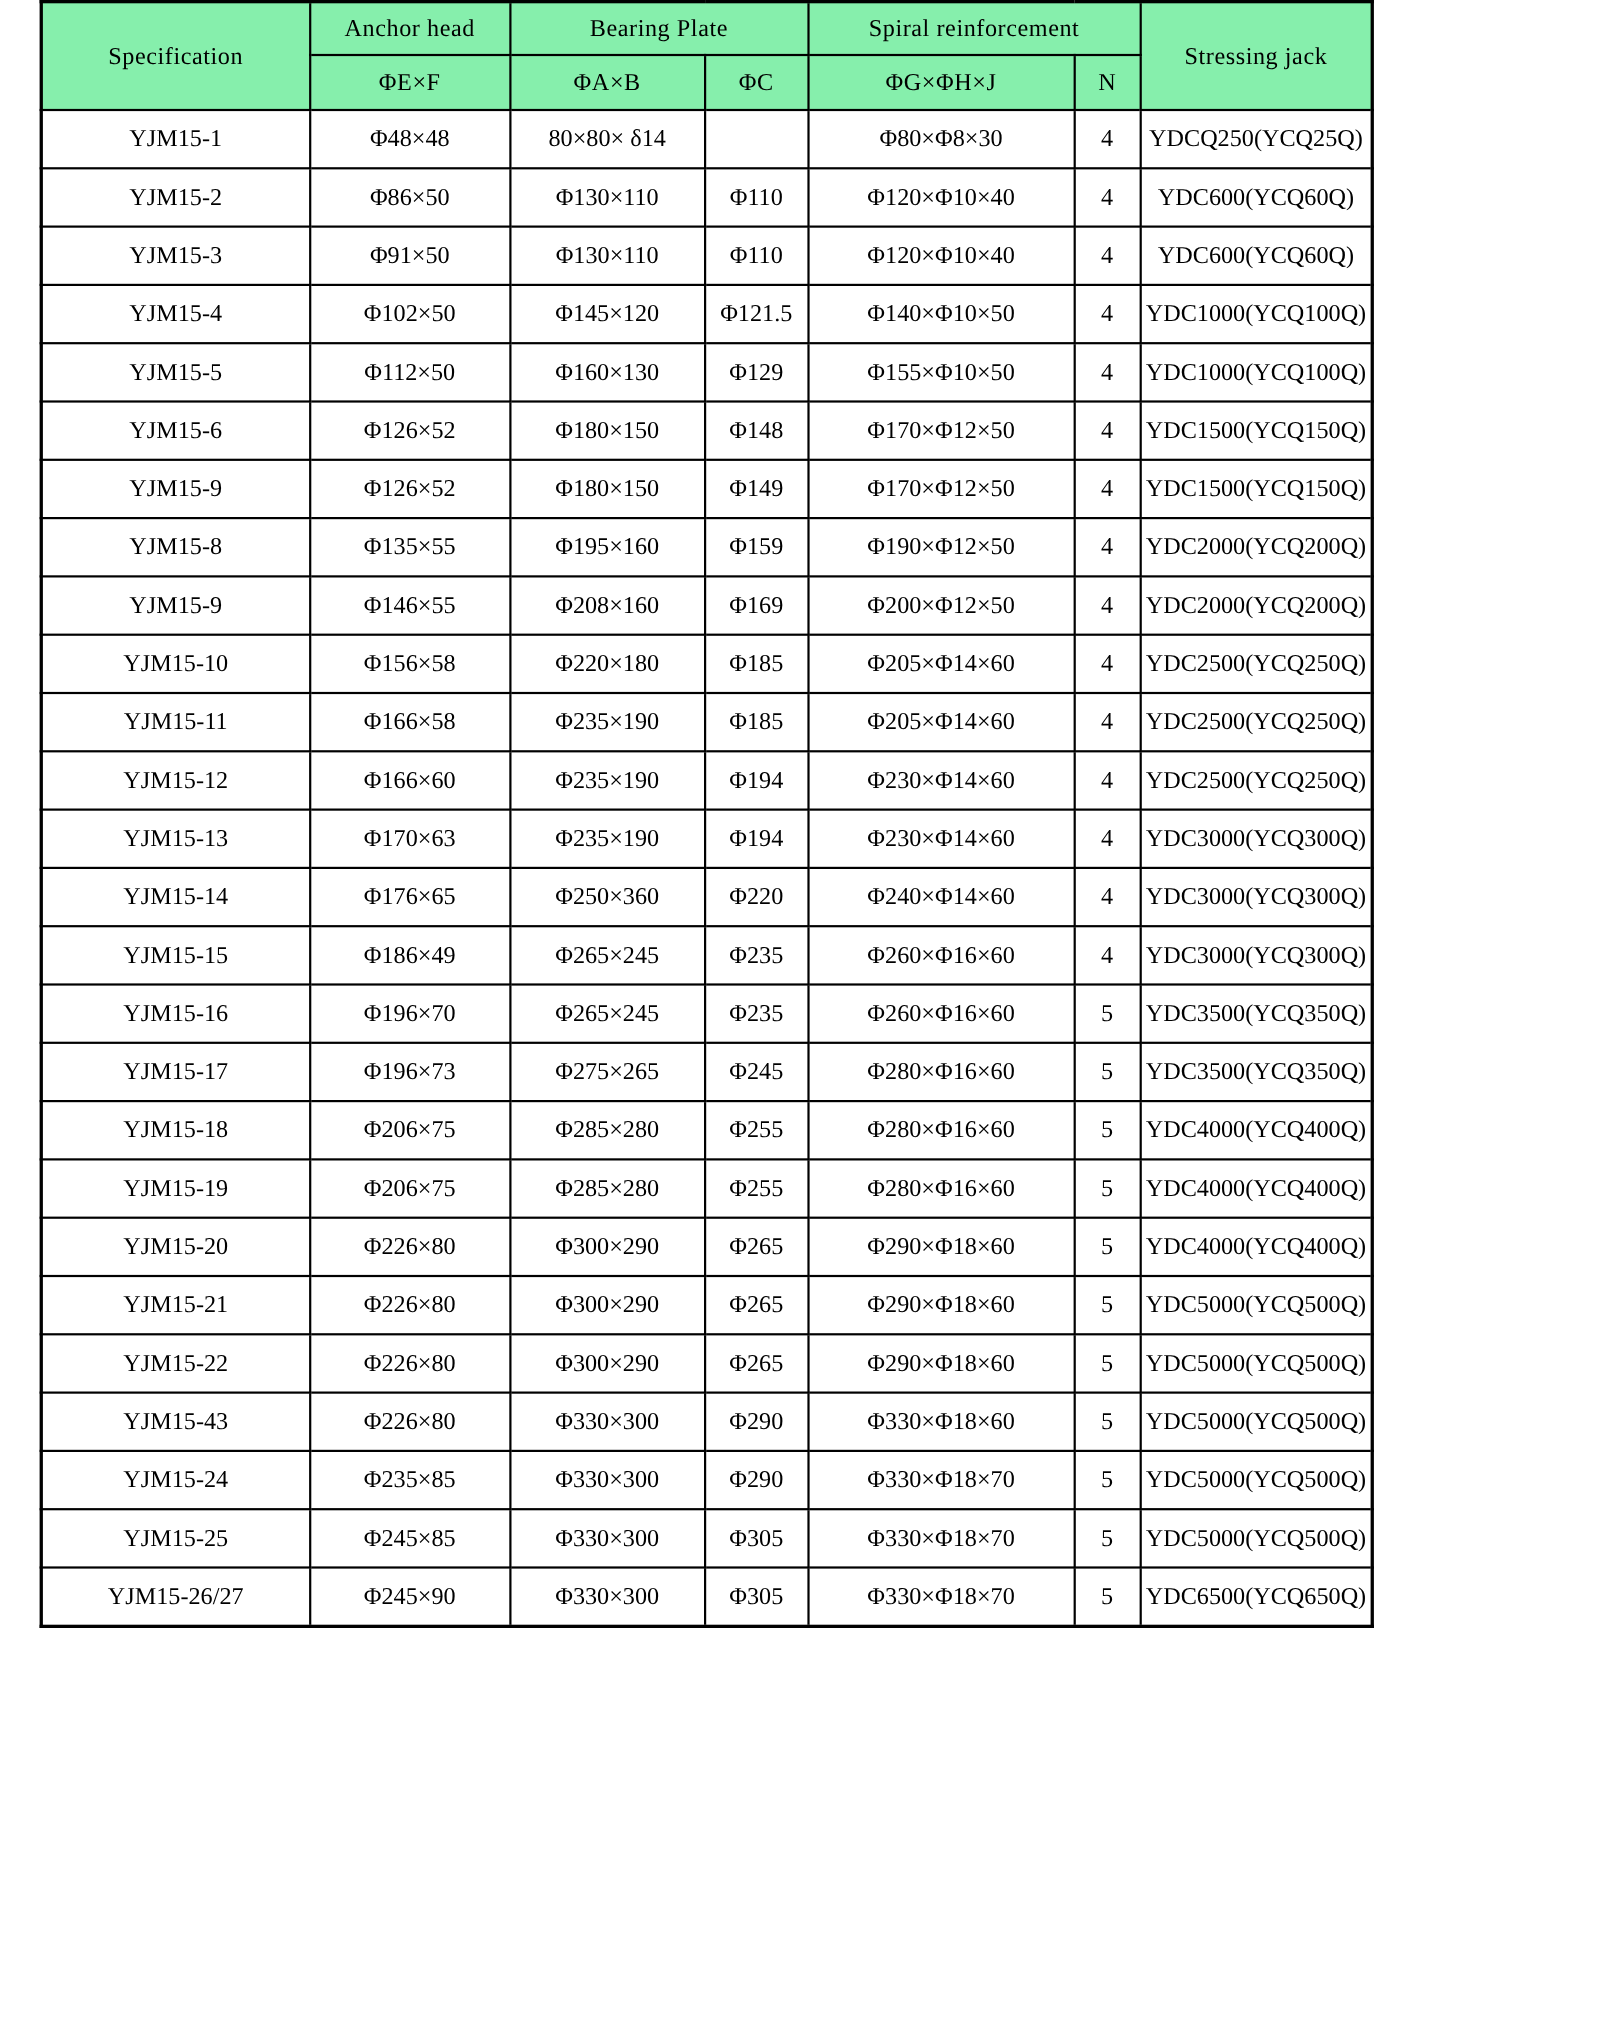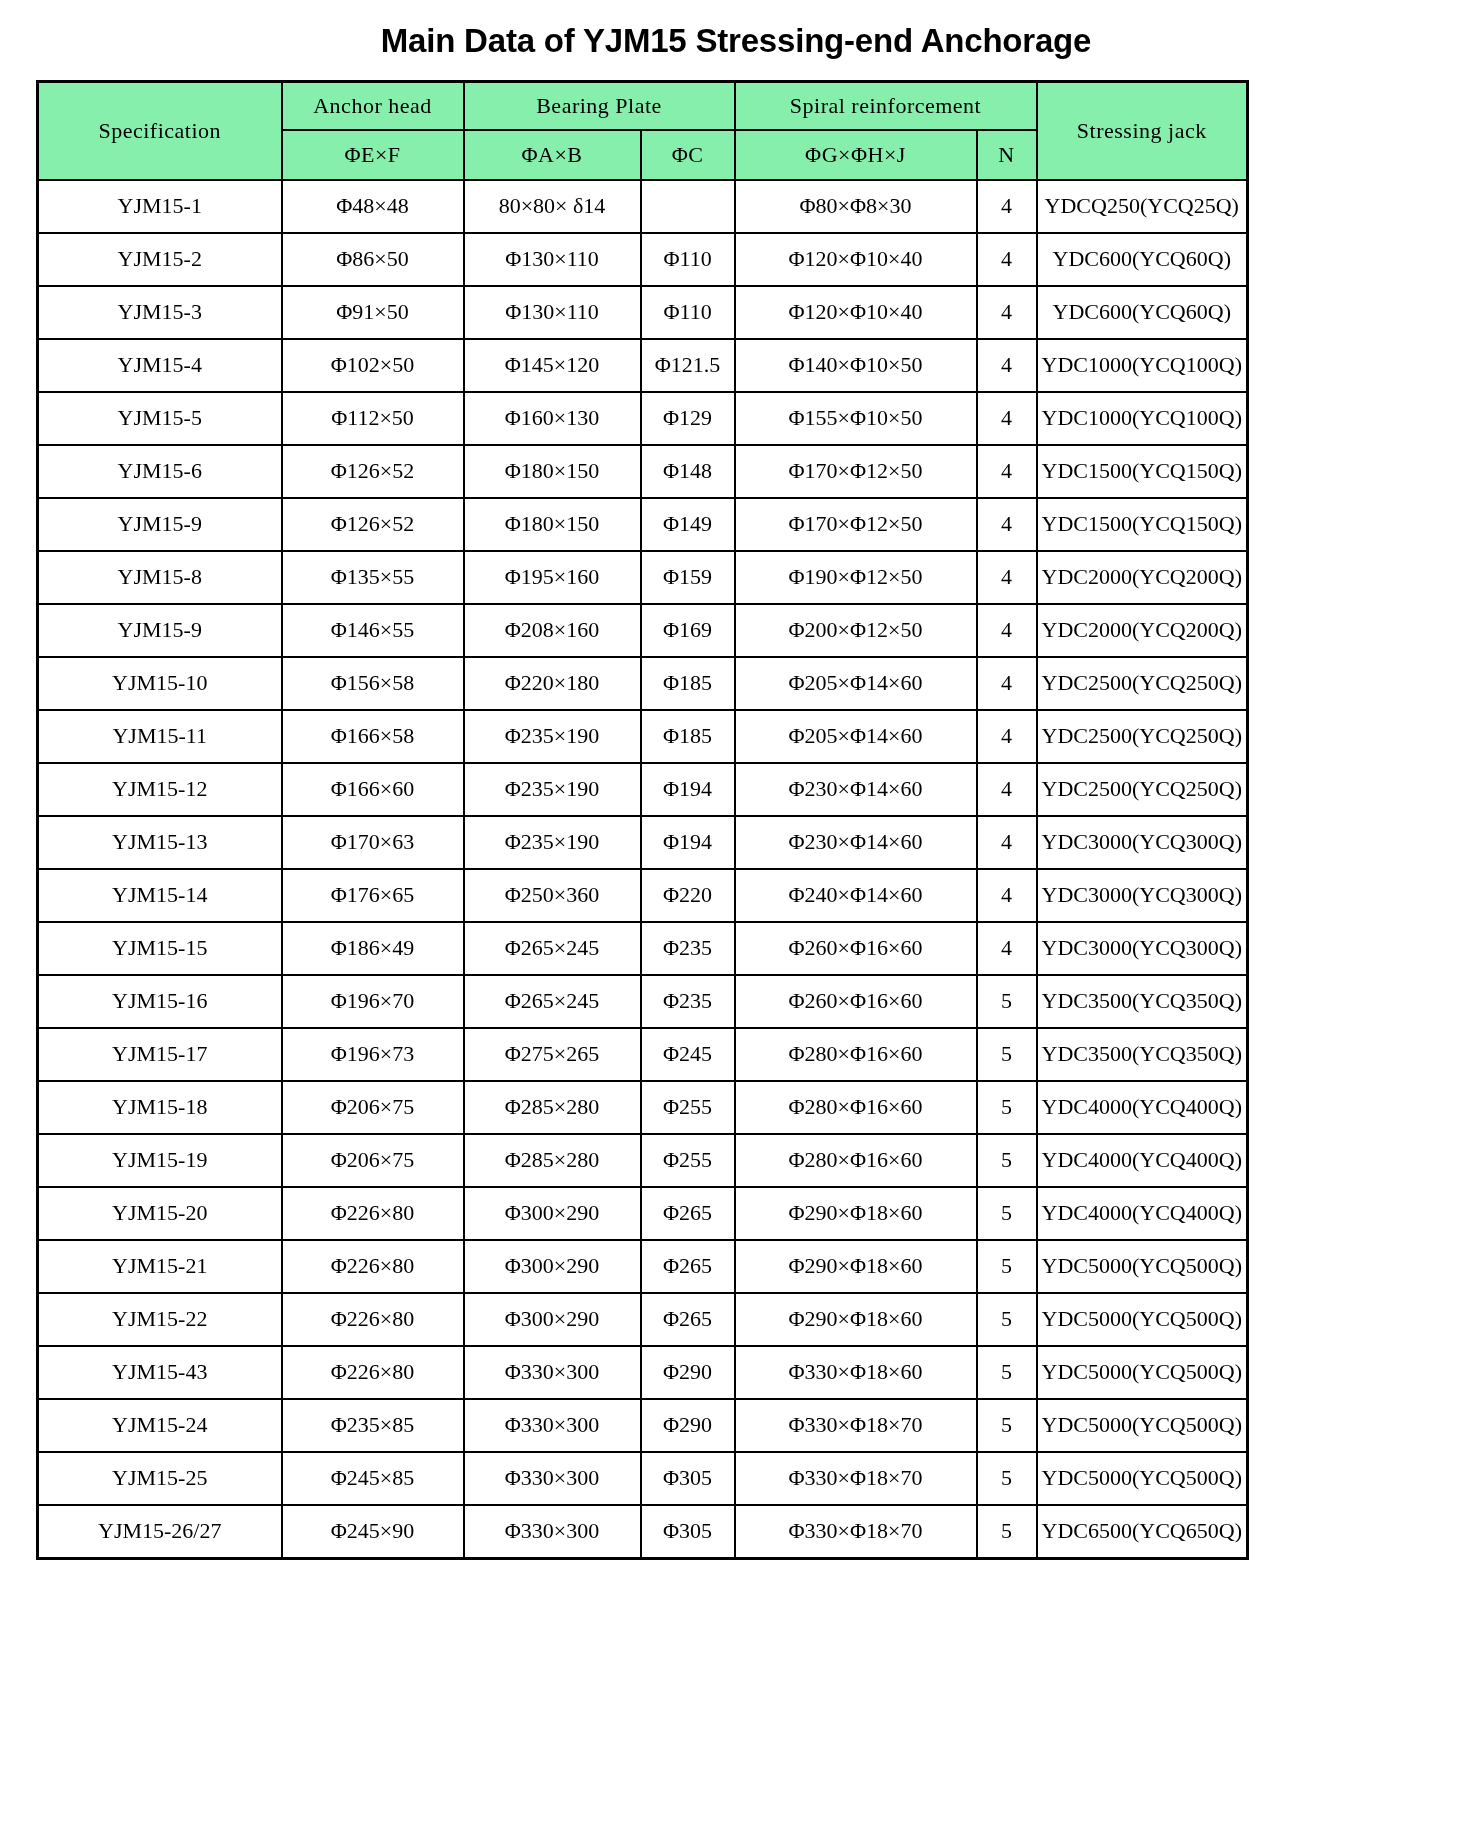--- a/index.html
+++ b/index.html
@@ -77,21 +77,20 @@
   col.c-gh   { width: 242px; }
   col.c-n    { width: 60px;  }
   col.c-jack { width: 211px; }
   .nowrap { white-space: nowrap; }
 </style>
 </head>
 <body>
 
 <div class="page">
 
-  <div class="title">Main Data of YJM15 Stressing-end Anchorage</div>
 
   <div class="table-wrap">
     <table class="data">
       <colgroup>
         <col class="c-spec">
         <col class="c-ef">
         <col class="c-ab">
         <col class="c-c">
         <col class="c-gh">
         <col class="c-n">

